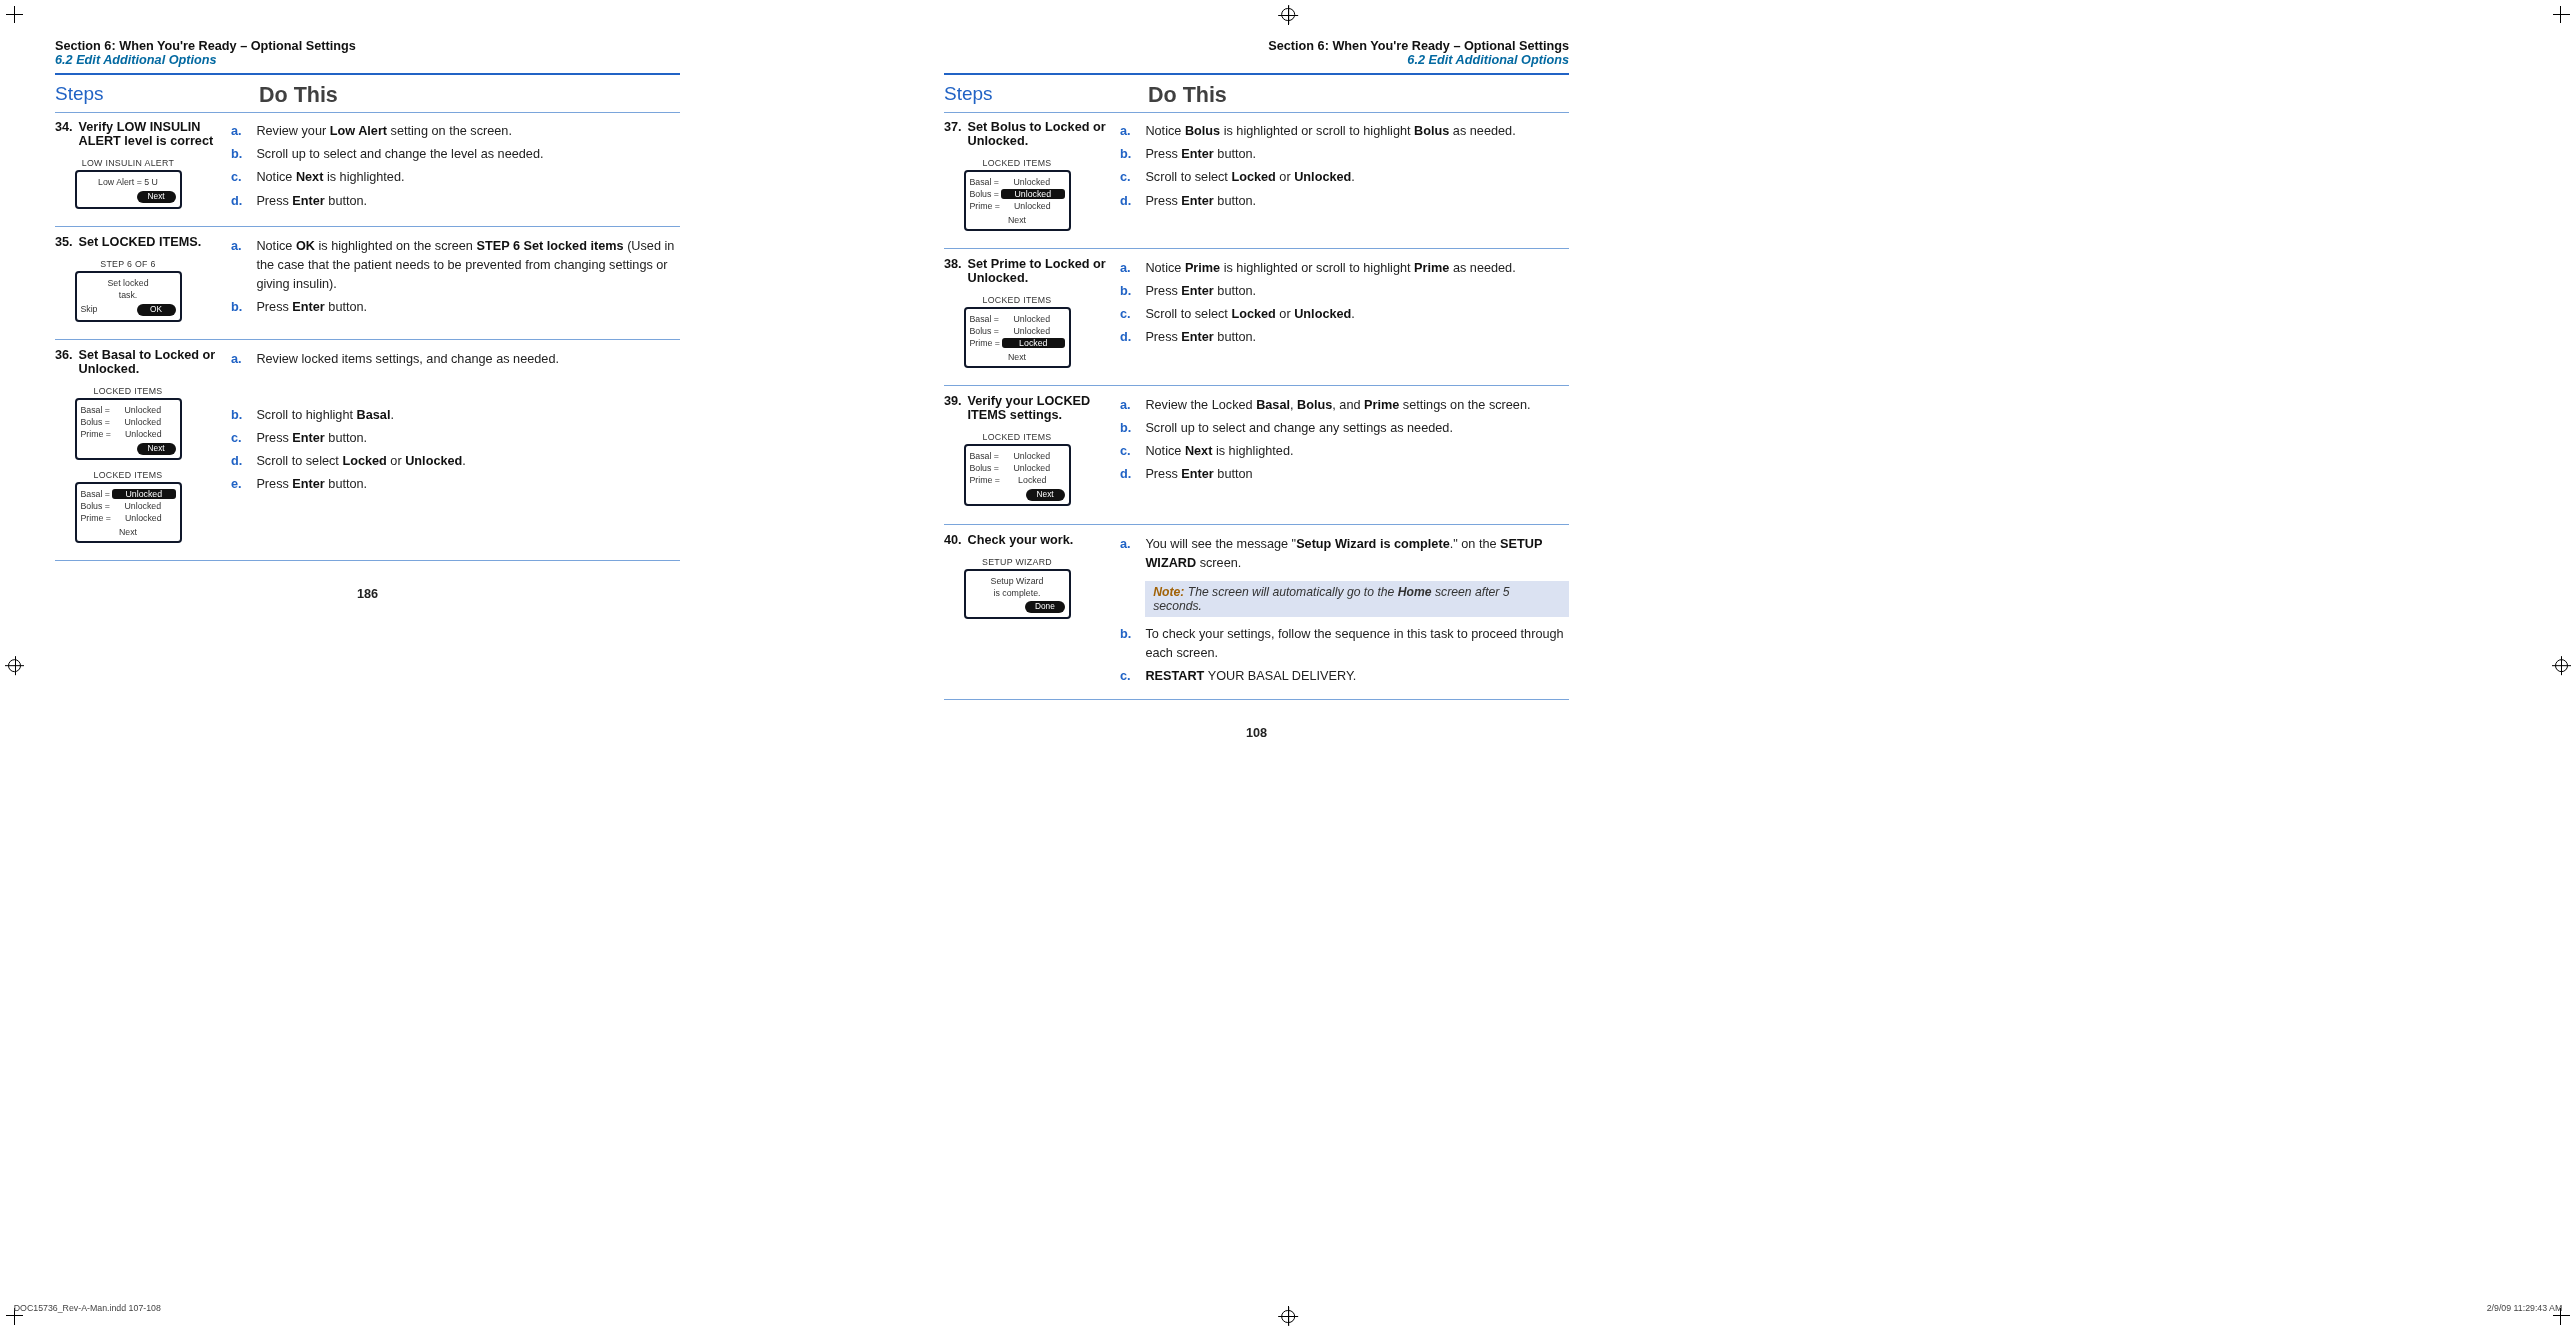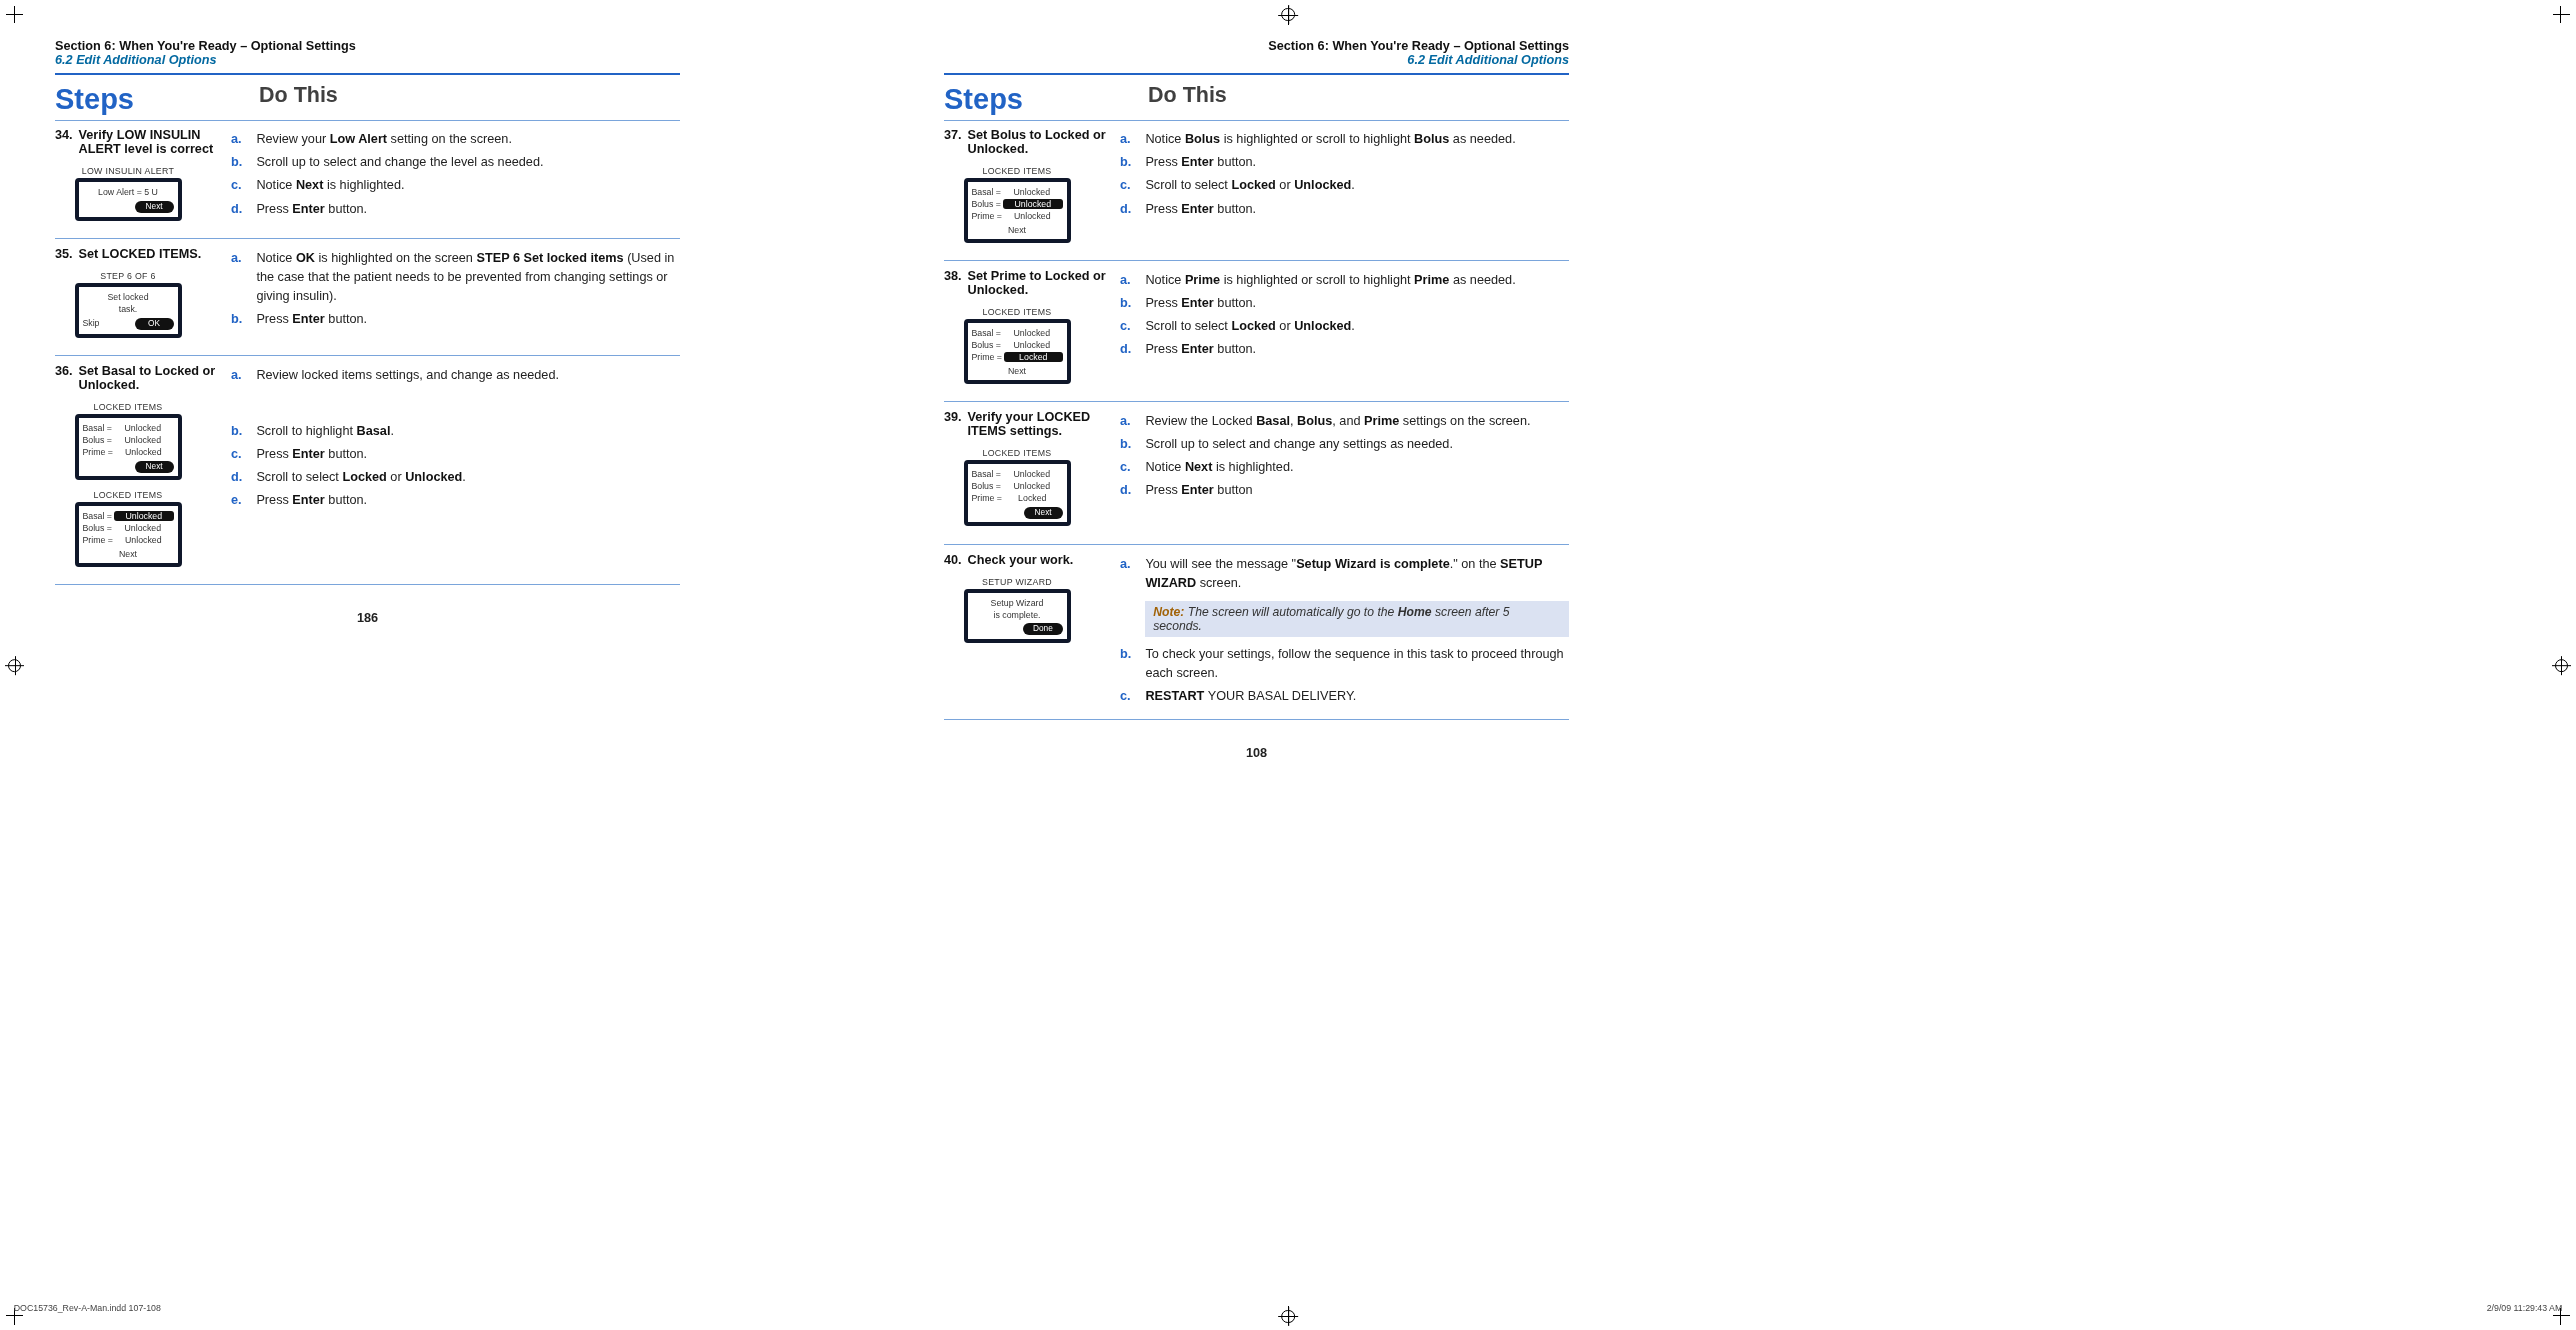--- a/index.html
+++ b/index.html
@@ -45,22 +45,22 @@
     border-top: 2px solid #2163c5;
     margin: 2px 0 0 0;
   }
   .cols-head {
     display: flex;
     padding: 7.8px 0 3.9px 0;
   }
   .cols-head .steps-h {
     width: 176px;
     color: #2163c5;
-    font-size: 29px;
-    font-weight: 700;
+    font-size: 19px;
+    font-weight: 400;
   }
   .cols-head .dothis-h {
     color: #404040;
     font-size: 21.5px;
     font-weight: 700;
     margin-left: 28px;
   }
   .step-block {
     display: flex;
     border-top: 1px solid #7aa5db;
@@ -115,21 +115,21 @@
     font-size: 8.8px;
     color: #333;
   }
   .device .dev-title {
     text-align: center;
     font-size: 8.8px;
     letter-spacing: 0.3px;
     padding: 2px 0;
   }
   .device .dev-body {
-    border: 4px solid #0f172a;
+    border: 2px solid #0f172a;
     border-radius: 3.9px;
     padding: 3.9px 3.9px 3.9px 3.9px;
     background: #fff;
   }
   .device .row {
     display: flex;
     align-items: center;
     justify-content: center;
     padding: 1px 0;
     font-size: 8.8px;

